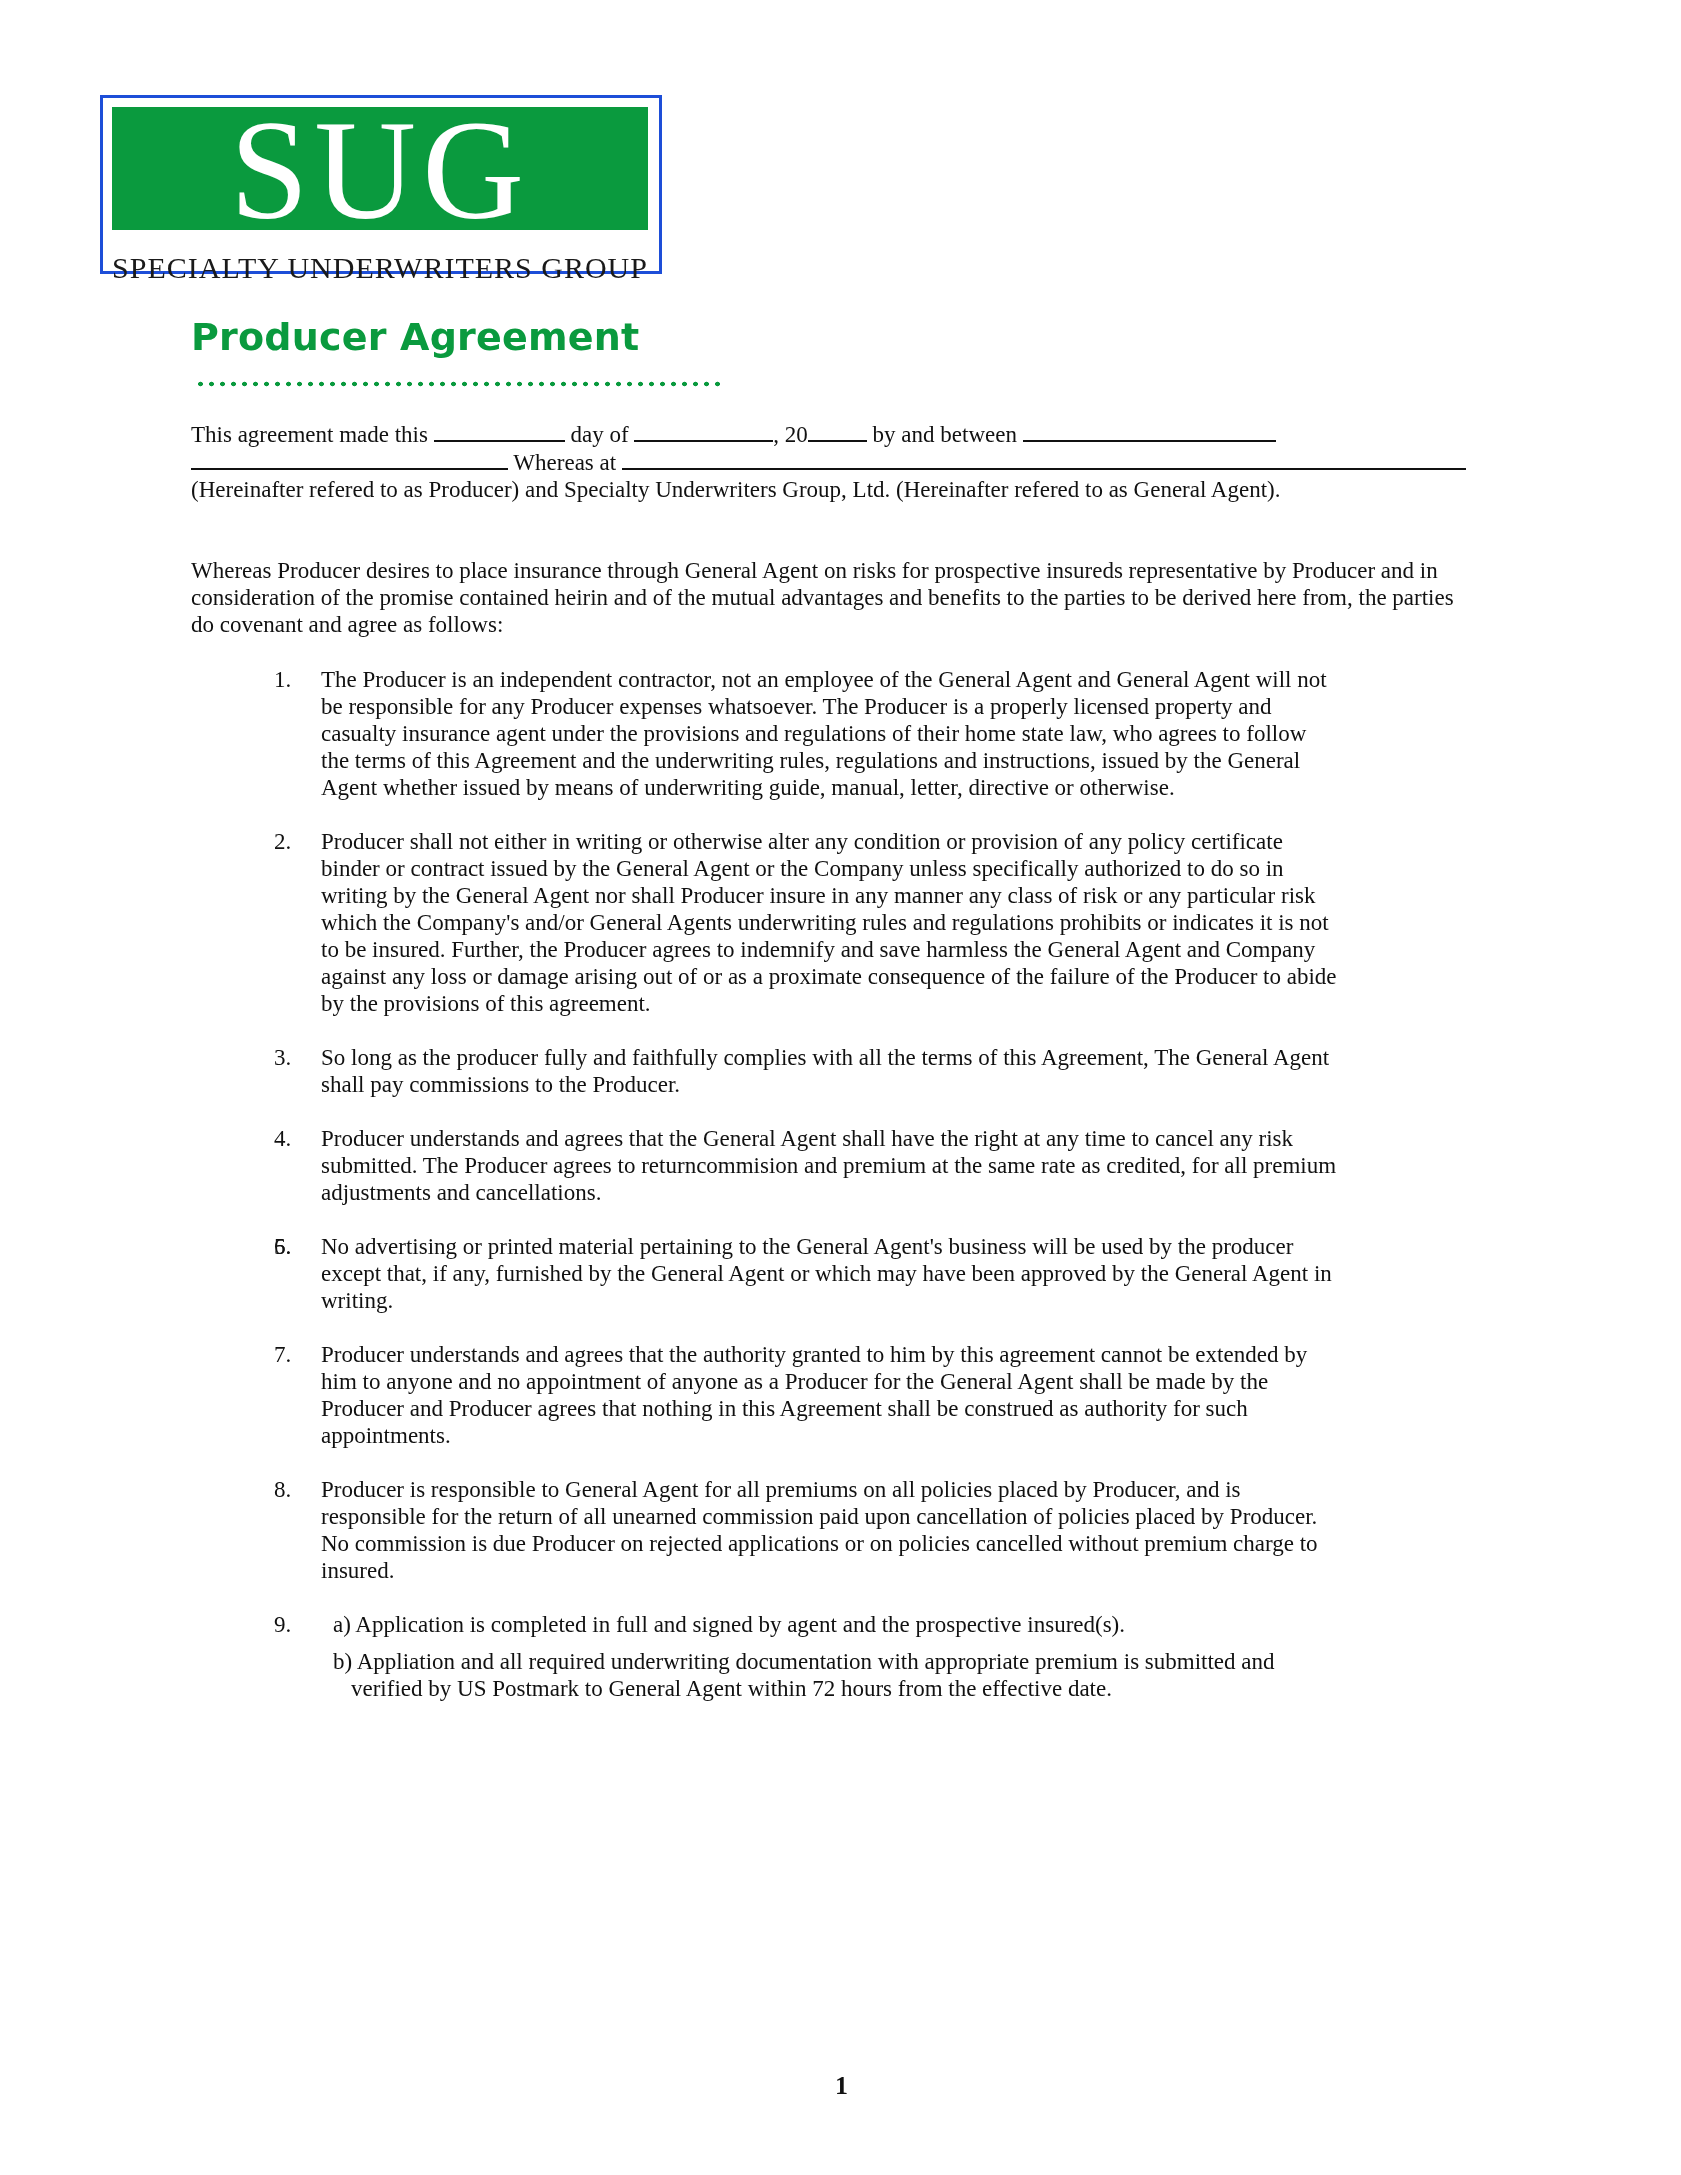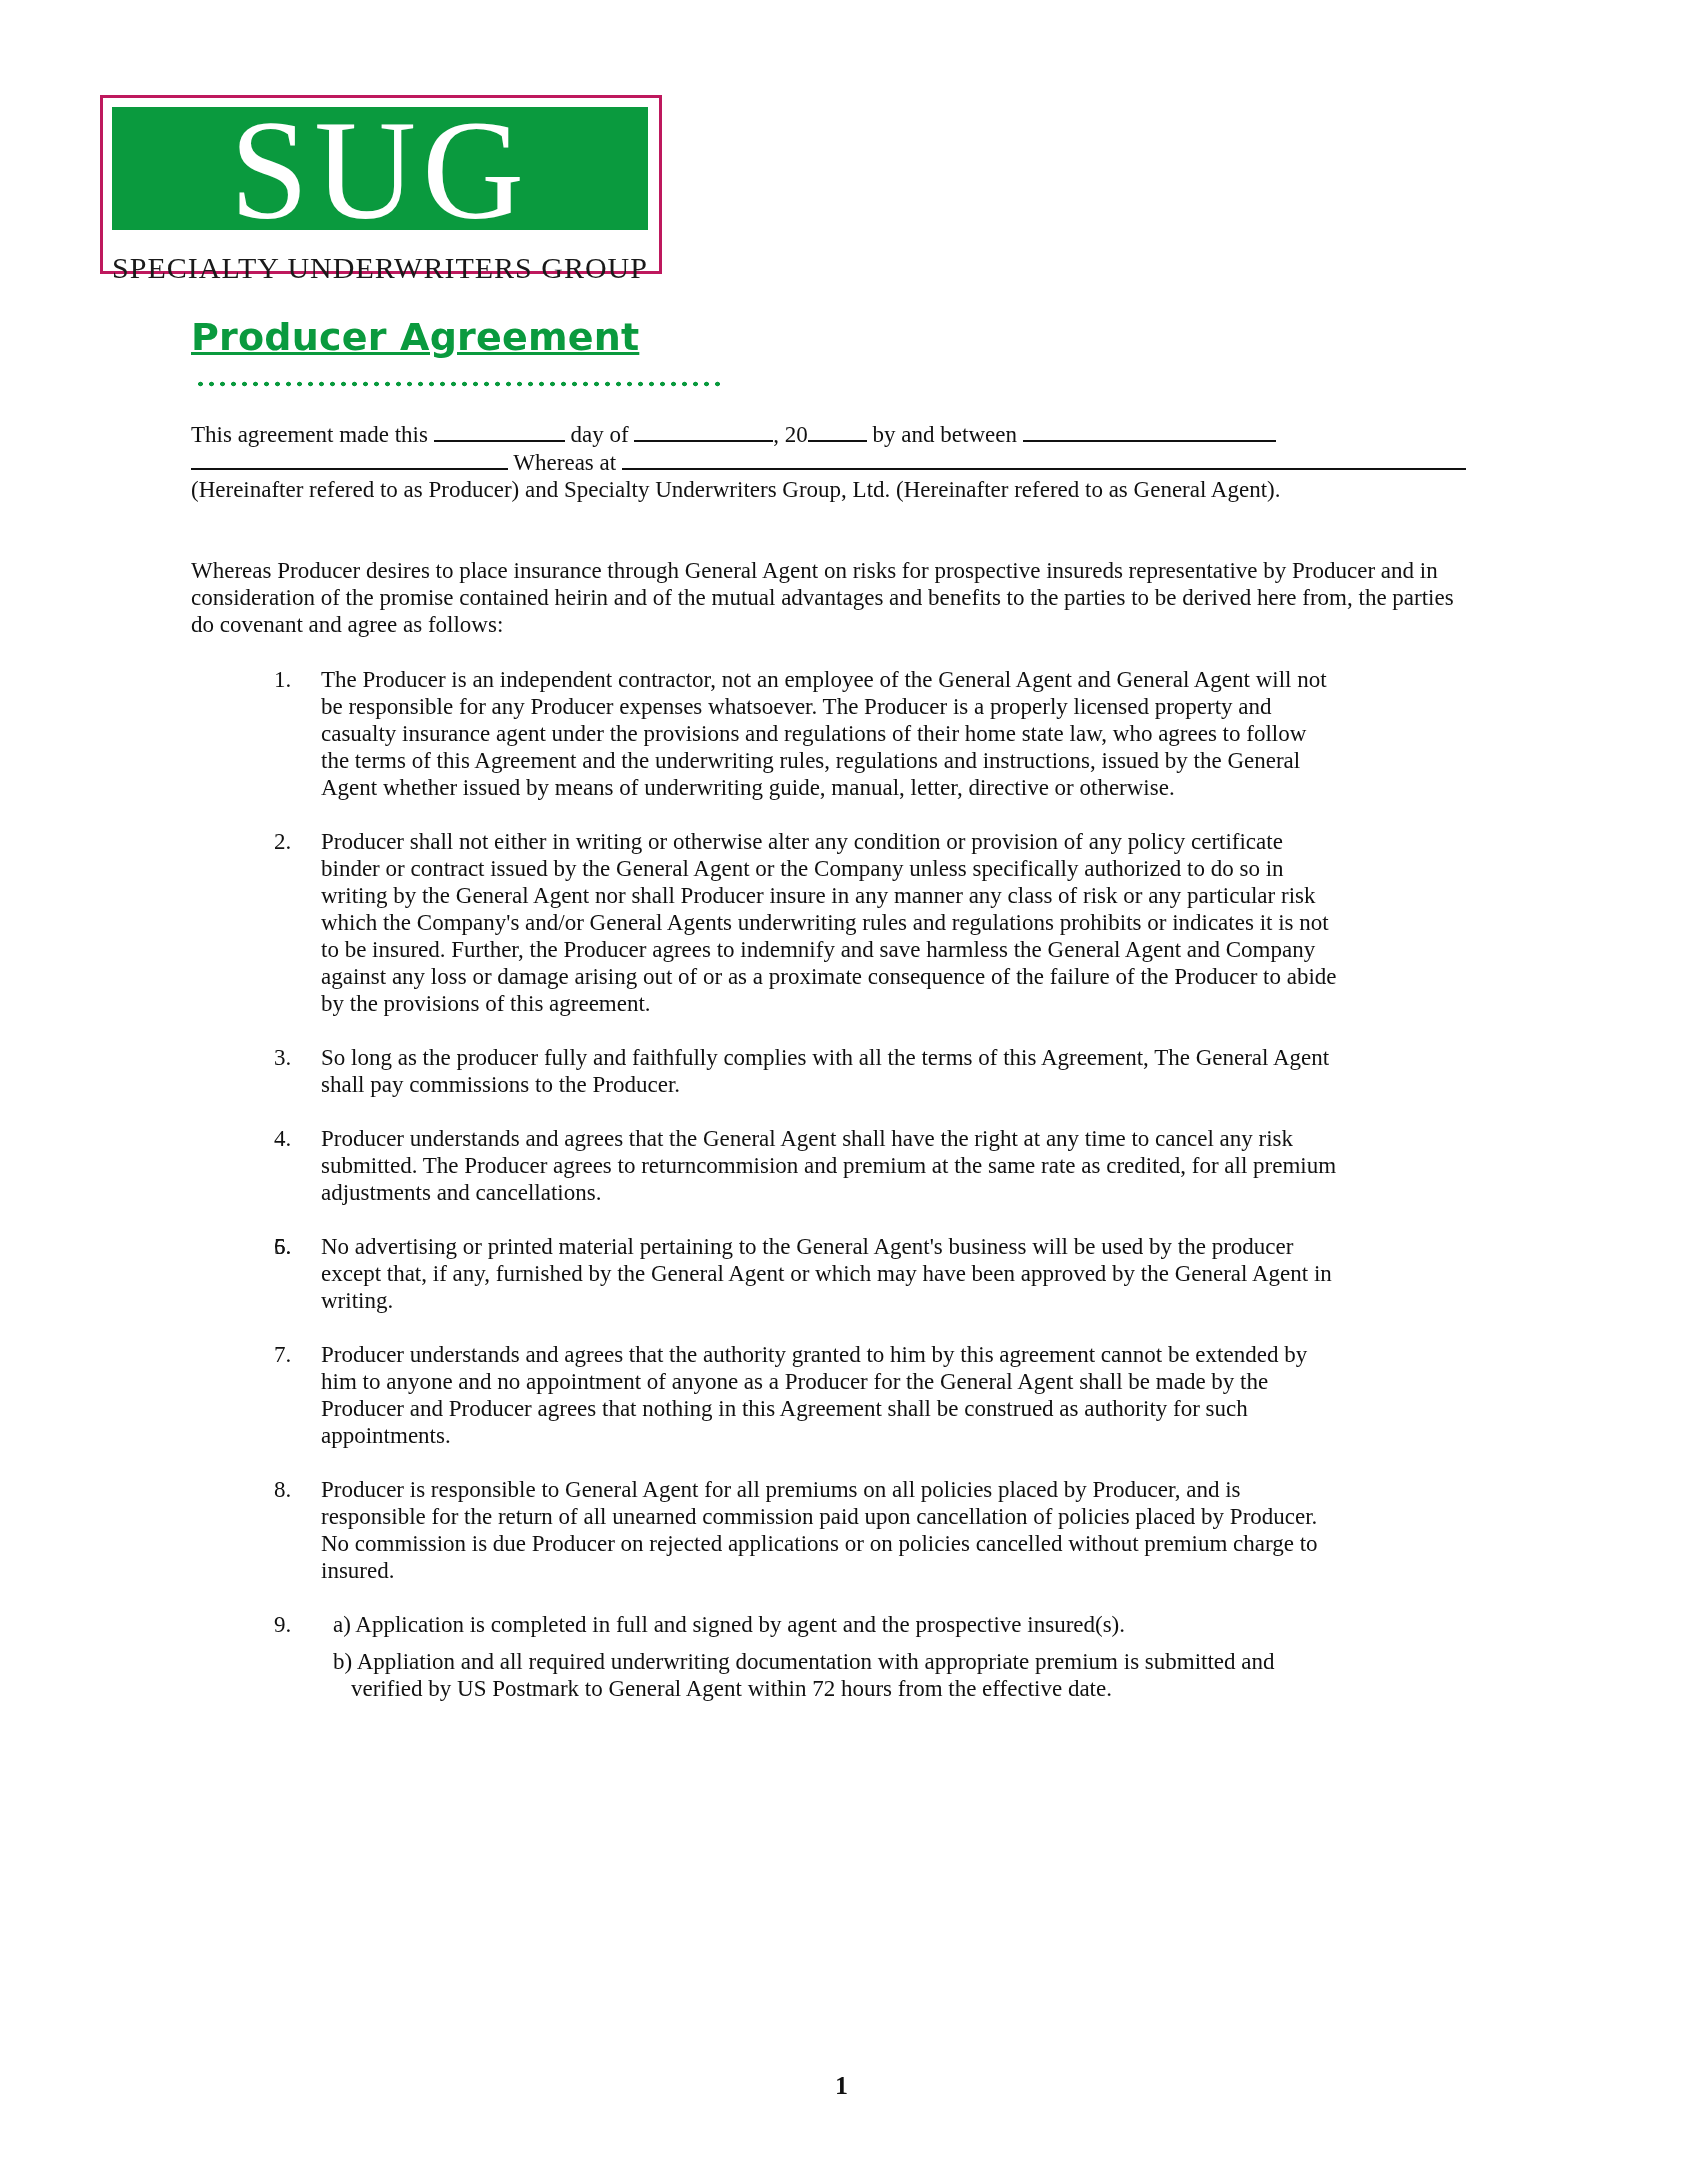--- a/index.html
+++ b/index.html
@@ -1,28 +1,28 @@
 <!DOCTYPE html>
 <html><head>
 <meta charset="utf-8">
 <style>
   html, body { margin: 0; padding: 0; background: #ffffff; }
   body { width: 1681px; height: 2175px; position: relative; overflow: hidden;
          font-family: "Liberation Serif", "DejaVu Serif", serif; color: #111; }
   .logo { position: absolute; left: 100px; top: 95px; width: 556px; height: 173px;
-          border: 3px solid #be185d; box-sizing: content-box; }
+          border: 3px solid #1d4ed8; box-sizing: content-box; }
   .logo-green { position: absolute; left: 9px; top: 9px; width: 536px; height: 123px;
                 background: #0a9a3e; display: flex; align-items: center; justify-content: center; }
   .logo-letters { color: #fff; font-family: "Liberation Serif", "DejaVu Serif", serif;
                   font-size: 141px; letter-spacing: 6px; line-height: 1; margin-top: 4px; }
   .logo-sub { position: absolute; left: 9px; width: 536px; top: 153px; text-align: center;
               font-family: "Liberation Serif", "DejaVu Serif", serif; font-size: 30px;
               letter-spacing: 1px; color: #1a1a1a; white-space: nowrap; }
   .title { position: absolute; left: 191px; top: 315px; font-family: "DejaVu Sans", "Liberation Sans", sans-serif;
-           font-weight: bold; font-size: 38px; color: #0a9a3e; letter-spacing: 0.2px; text-decoration: underline; }
+           font-weight: bold; font-size: 38px; color: #0a9a3e; letter-spacing: 0.2px; }
   .dots { position: absolute; left: 195px; top: 381px; width: 531px; height: 6px;
           background-image: radial-gradient(circle, #0a9a3e 2.2px, transparent 2.6px);
           background-size: 11px 6px; background-repeat: repeat-x; }
   .body-text { position: absolute; left: 191px; width: 1277px; font-size: 23px; line-height: 27px; }
   .blank { display: inline-block; border-bottom: 2px solid #111; height: 20px; vertical-align: baseline; }
   .intro { top: 420px; }
   .whereas { top: 557px; }
   ol.items { position: absolute; left: 191px; top: 666px; width: 1148px; margin: 0; padding: 0; list-style: none;
              font-size: 23px; line-height: 27px; }
   ol.items li { position: relative; padding-left: 130px; margin-bottom: 27px; }

